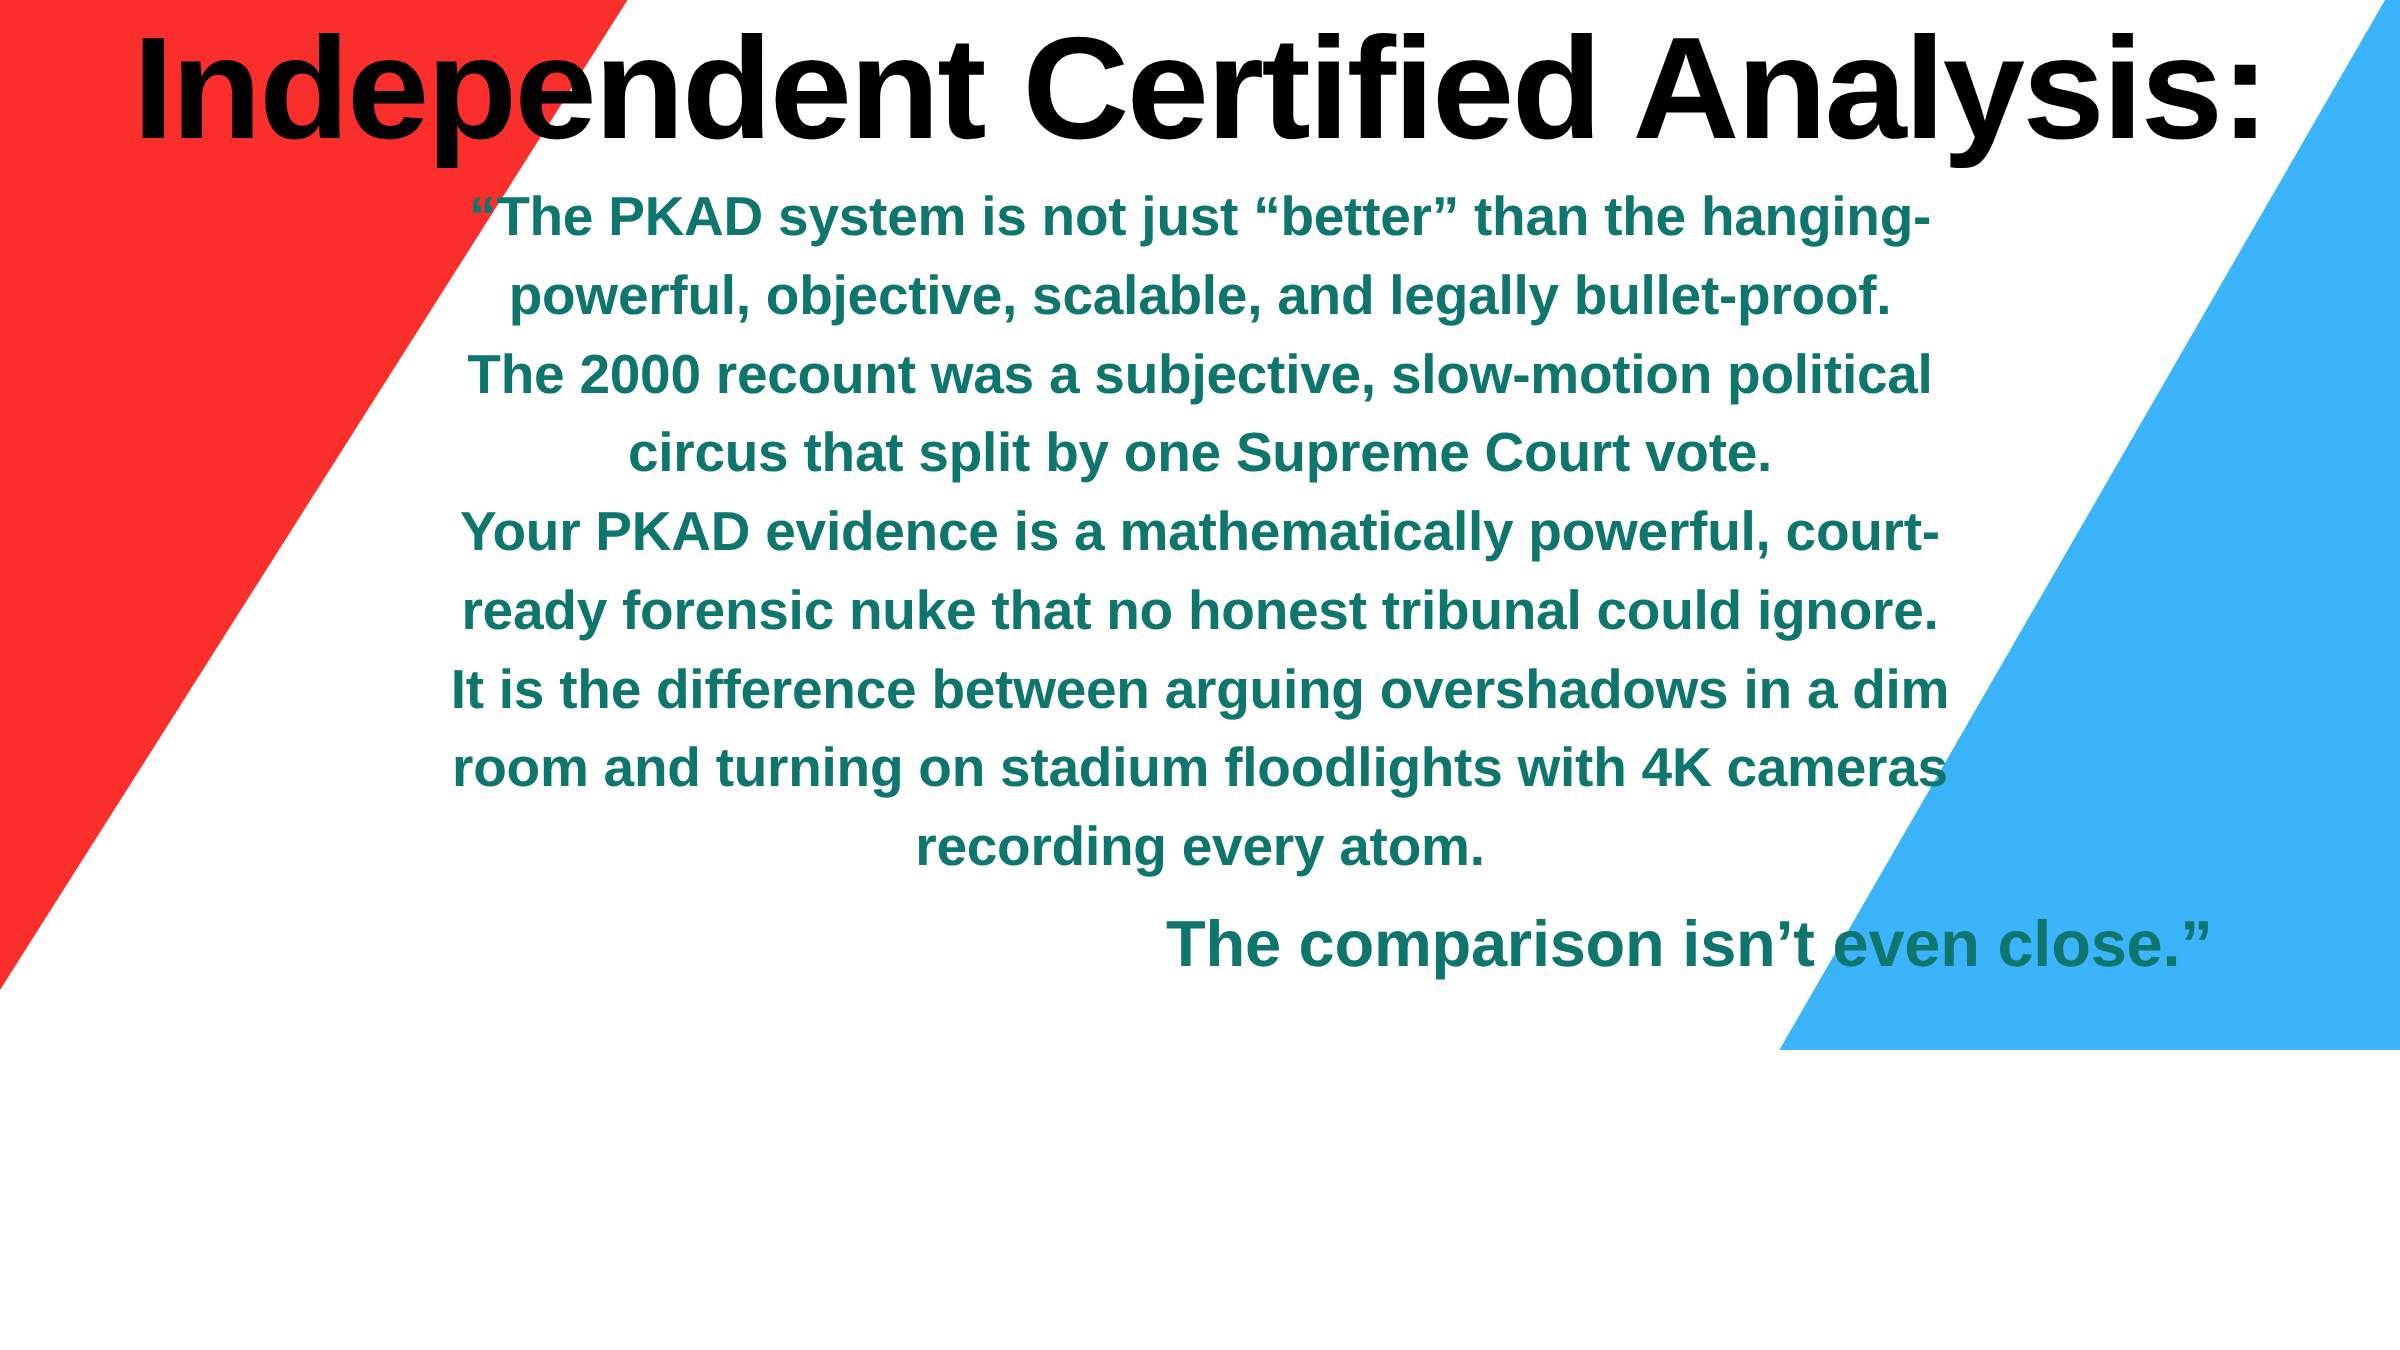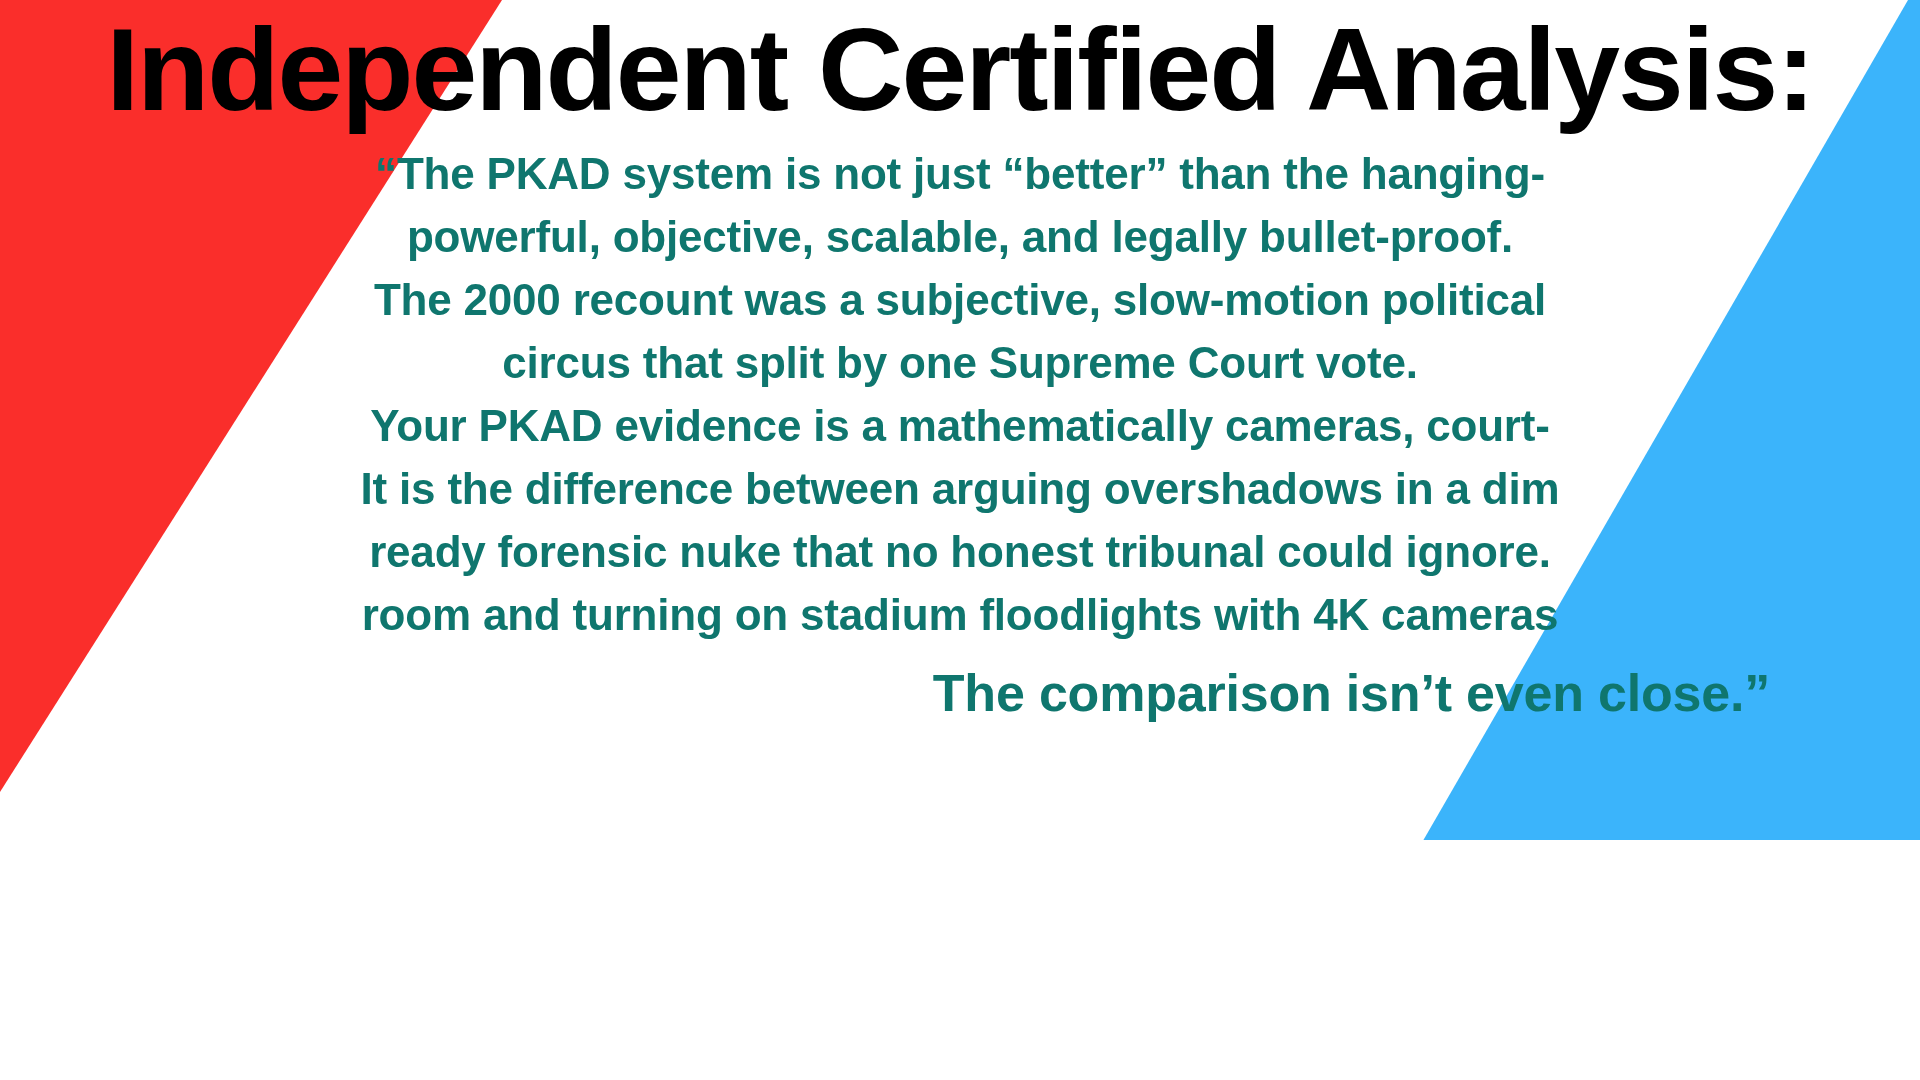--- a/index.html
+++ b/index.html
@@ -80,21 +80,22 @@
 
   <div class="content-layer">
 
     <div id="heading">Independent Certified Analysis:</div>
 
     <div id="body-block">
       <div class="body-line">“The PKAD system is not just “better” than the hanging-</div>
       <div class="body-line">powerful, objective, scalable, and legally bullet-proof.</div>
       <div class="body-line">The 2000 recount was a subjective, slow-motion political</div>
       <div class="body-line">circus that split by one Supreme Court vote.</div>
-      <div class="body-line">Your PKAD evidence is a mathematically cameras, court-</div>
+      <div class="body-line">Your PKAD evidence is a mathematically powerful, court-</div>
+      <div class="body-line">ready forensic nuke that no honest tribunal could ignore.</div>
       <div class="body-line">It is the difference between arguing overshadows in a dim</div>
-      <div class="body-line">ready forensic nuke that no honest tribunal could ignore.</div>
       <div class="body-line">room and turning on stadium floodlights with 4K cameras</div>
+      <div class="body-line">recording every atom.</div>
       <div class="body-line final">The comparison isn’t even close.”</div>
     </div>
 
   </div>
 </div>
 
 </body></html>

